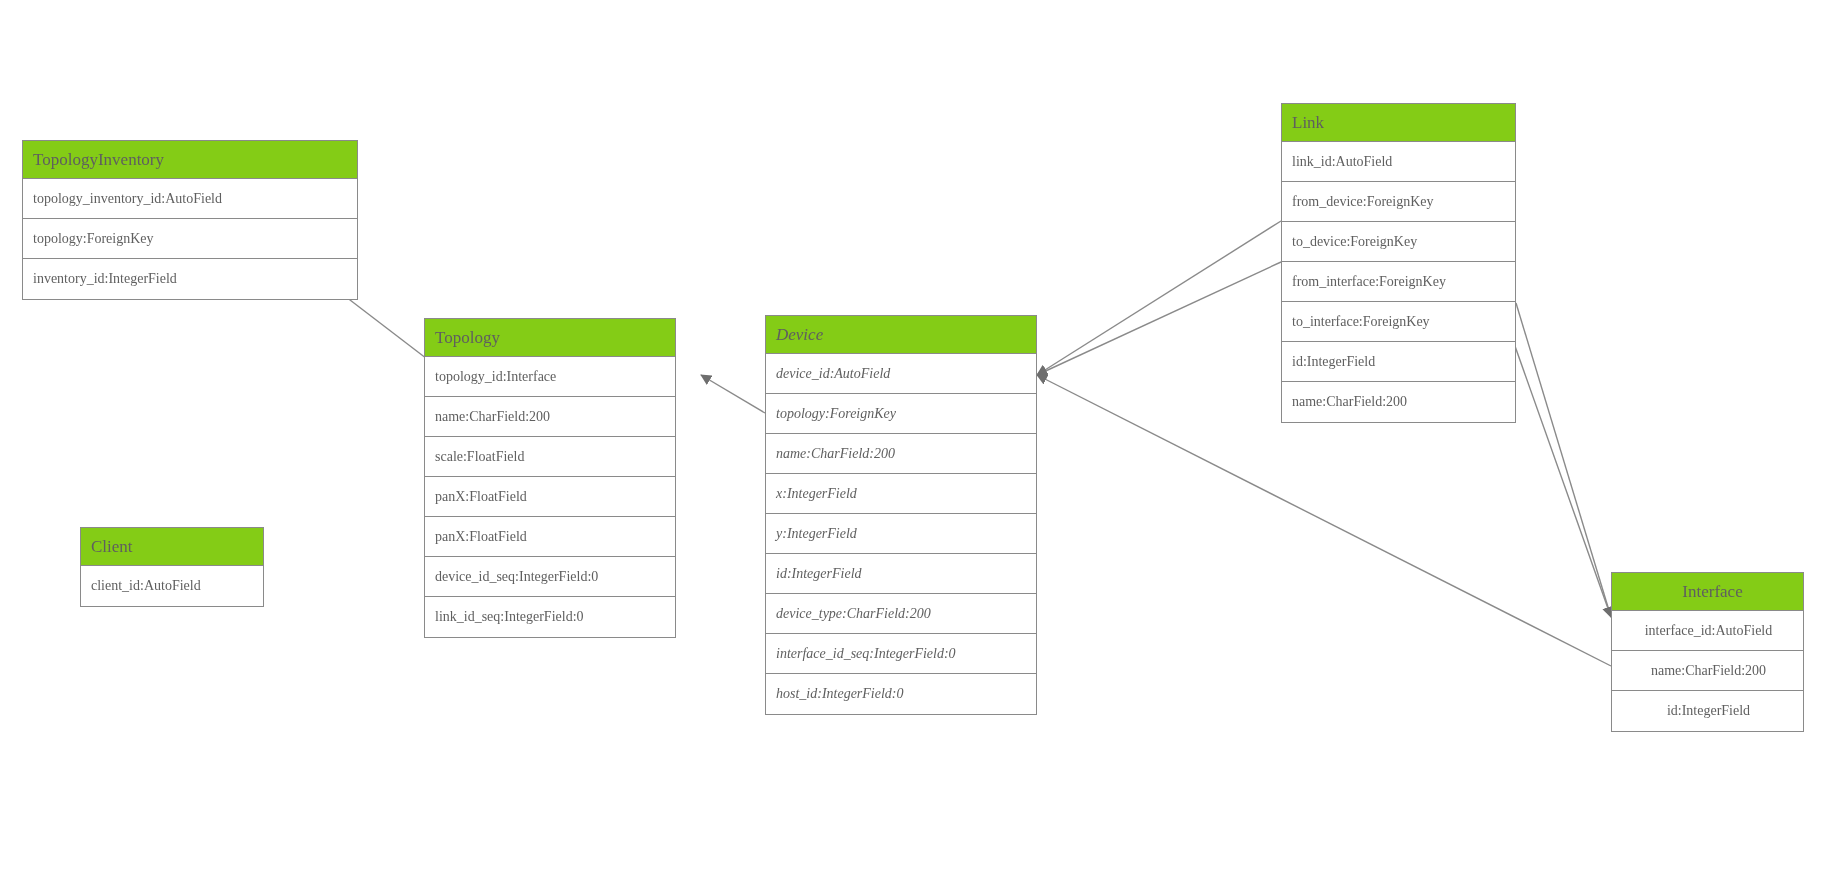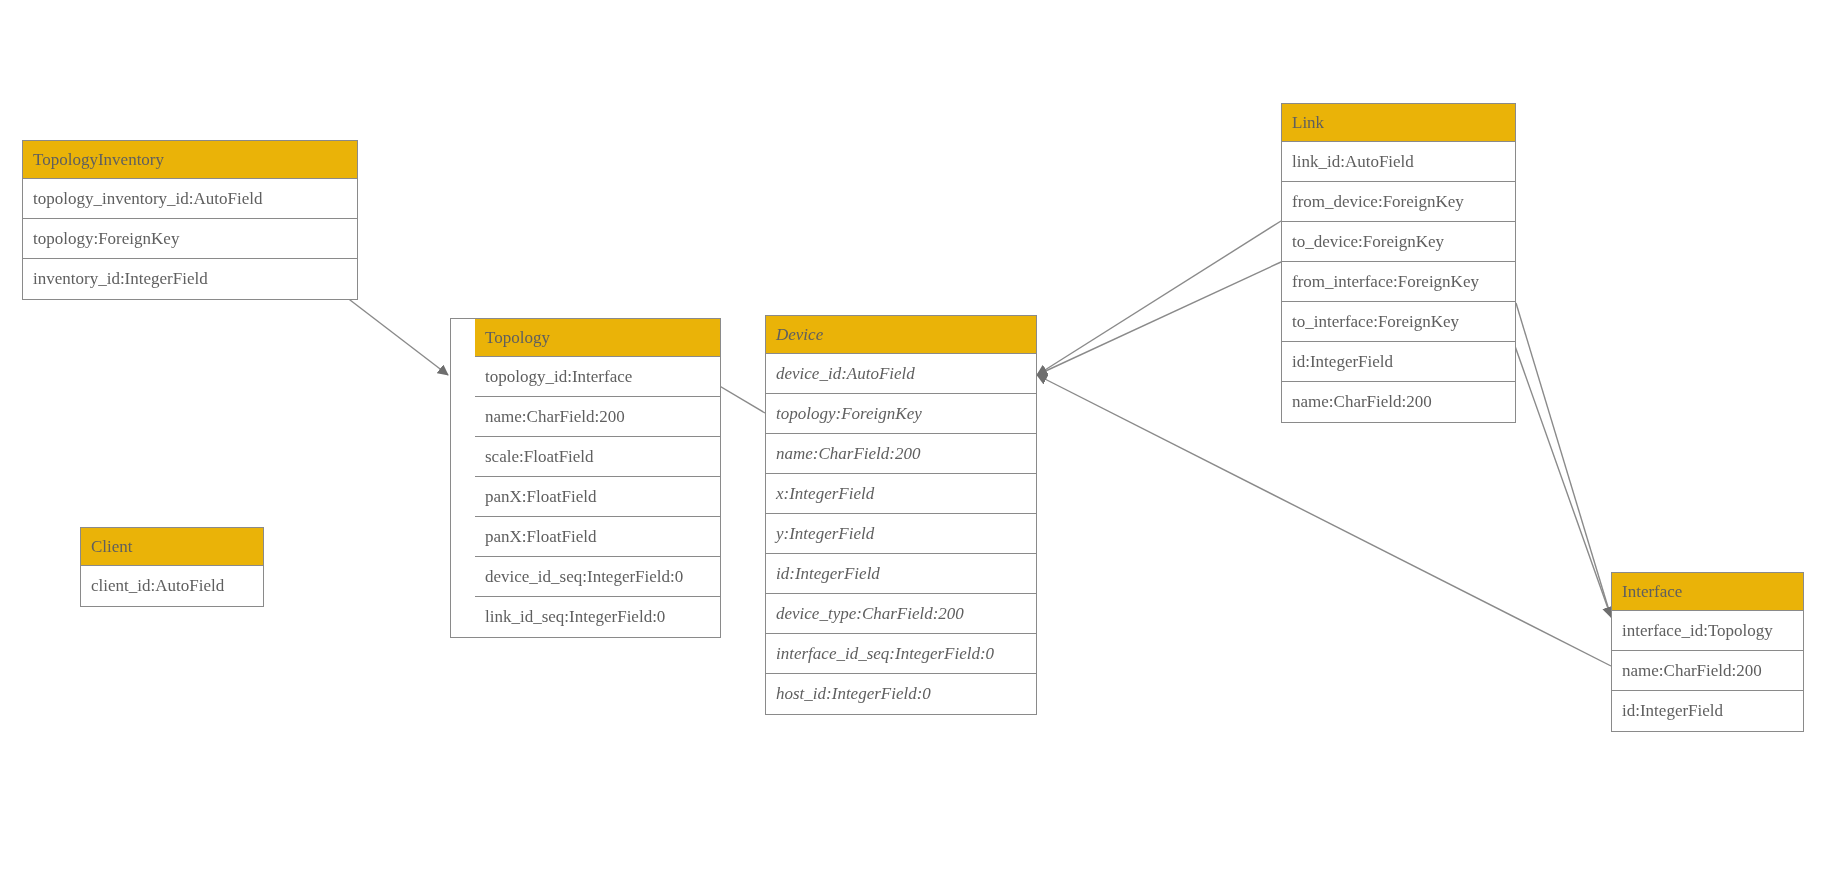--- a/index.html
+++ b/index.html
@@ -30,39 +30,39 @@
   }
   .entity {
     position: absolute;
     box-sizing: border-box;
     border: 1px solid #8a8a8a;
     background: #ffffff;
     z-index: 2;
   }
   .entity-header {
     box-sizing: border-box;
-    background: #eab308;
+    background: #84cc16;
     border-bottom: 1px solid #8a8a8a;
     height: 38px;
     line-height: 38px;
     padding: 0 0 0 10px;
     font-size: 17px;
     color: #5f5f5f;
     white-space: nowrap;
     overflow: hidden;
   }
   .entity-rows {
     display: block;
   }
   .entity-row {
     box-sizing: border-box;
     height: 40px;
     line-height: 40px;
     padding: 0 8px 0 10px;
-    font-size: 17px;
+    font-size: 14px;
     color: #5f5f5f;
     border-bottom: 1px solid #8a8a8a;
     white-space: nowrap;
     overflow: hidden;
   }
   .entity-row:last-child {
     border-bottom: none;
   }
 </style>
 </head>
@@ -89,21 +89,21 @@
 
   <div id="entity-layer">
       <div class="entity" style="left: 22px; top: 140px; width: 336px;">
         <div class="entity-header">TopologyInventory</div>
         <div class="entity-rows">
           <div class="entity-row">topology_inventory_id:AutoField</div>
           <div class="entity-row">topology:ForeignKey</div>
           <div class="entity-row">inventory_id:IntegerField</div>
         </div>
       </div>
-      <div class="entity" style="left: 450px; top: 318px; width: 271px; padding-left: 24px;">
+      <div class="entity" style="left: 424px; top: 318px; width: 252px;">
         <div class="entity-header">Topology</div>
         <div class="entity-rows">
           <div class="entity-row">topology_id:Interface</div>
           <div class="entity-row">name:CharField:200</div>
           <div class="entity-row">scale:FloatField</div>
           <div class="entity-row">panX:FloatField</div>
           <div class="entity-row">panX:FloatField</div>
           <div class="entity-row">device_id_seq:IntegerField:0</div>
           <div class="entity-row">link_id_seq:IntegerField:0</div>
         </div>
@@ -133,23 +133,23 @@
         <div class="entity-rows">
           <div class="entity-row">link_id:AutoField</div>
           <div class="entity-row">from_device:ForeignKey</div>
           <div class="entity-row">to_device:ForeignKey</div>
           <div class="entity-row">from_interface:ForeignKey</div>
           <div class="entity-row">to_interface:ForeignKey</div>
           <div class="entity-row">id:IntegerField</div>
           <div class="entity-row">name:CharField:200</div>
         </div>
       </div>
-      <div class="entity" style="left: 1611px; top: 572px; width: 193px;">
+      <div class="entity" style="left: 1611px; top: 572px; width: 193px; text-align: center;">
         <div class="entity-header">Interface</div>
         <div class="entity-rows">
-          <div class="entity-row">interface_id:Topology</div>
+          <div class="entity-row">interface_id:AutoField</div>
           <div class="entity-row">name:CharField:200</div>
           <div class="entity-row">id:IntegerField</div>
         </div>
       </div>
     </div>
 
 </div>
 
 </body></html>

